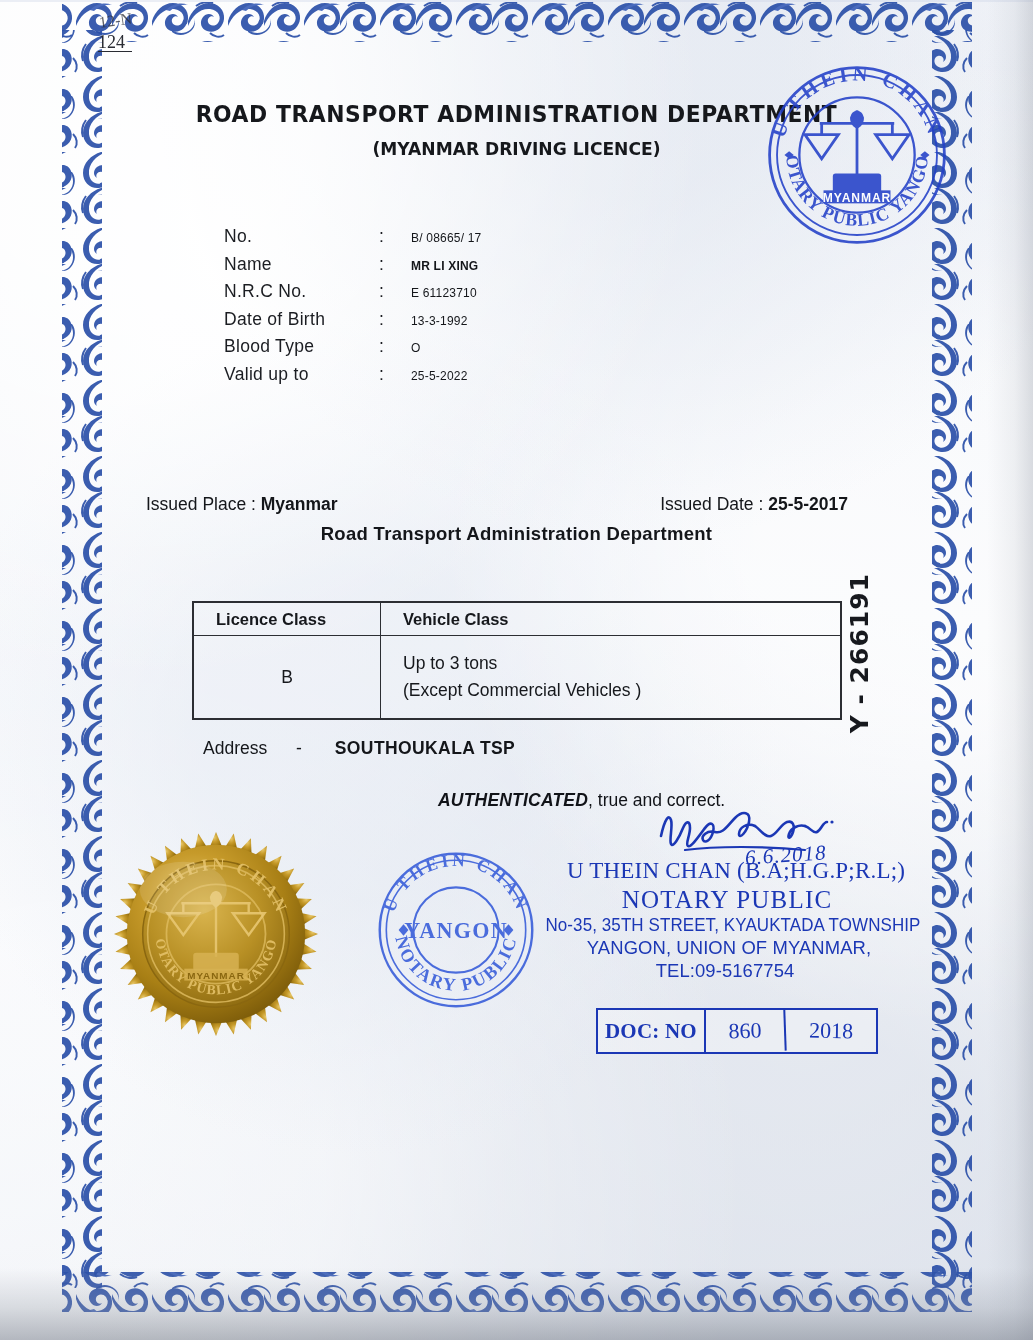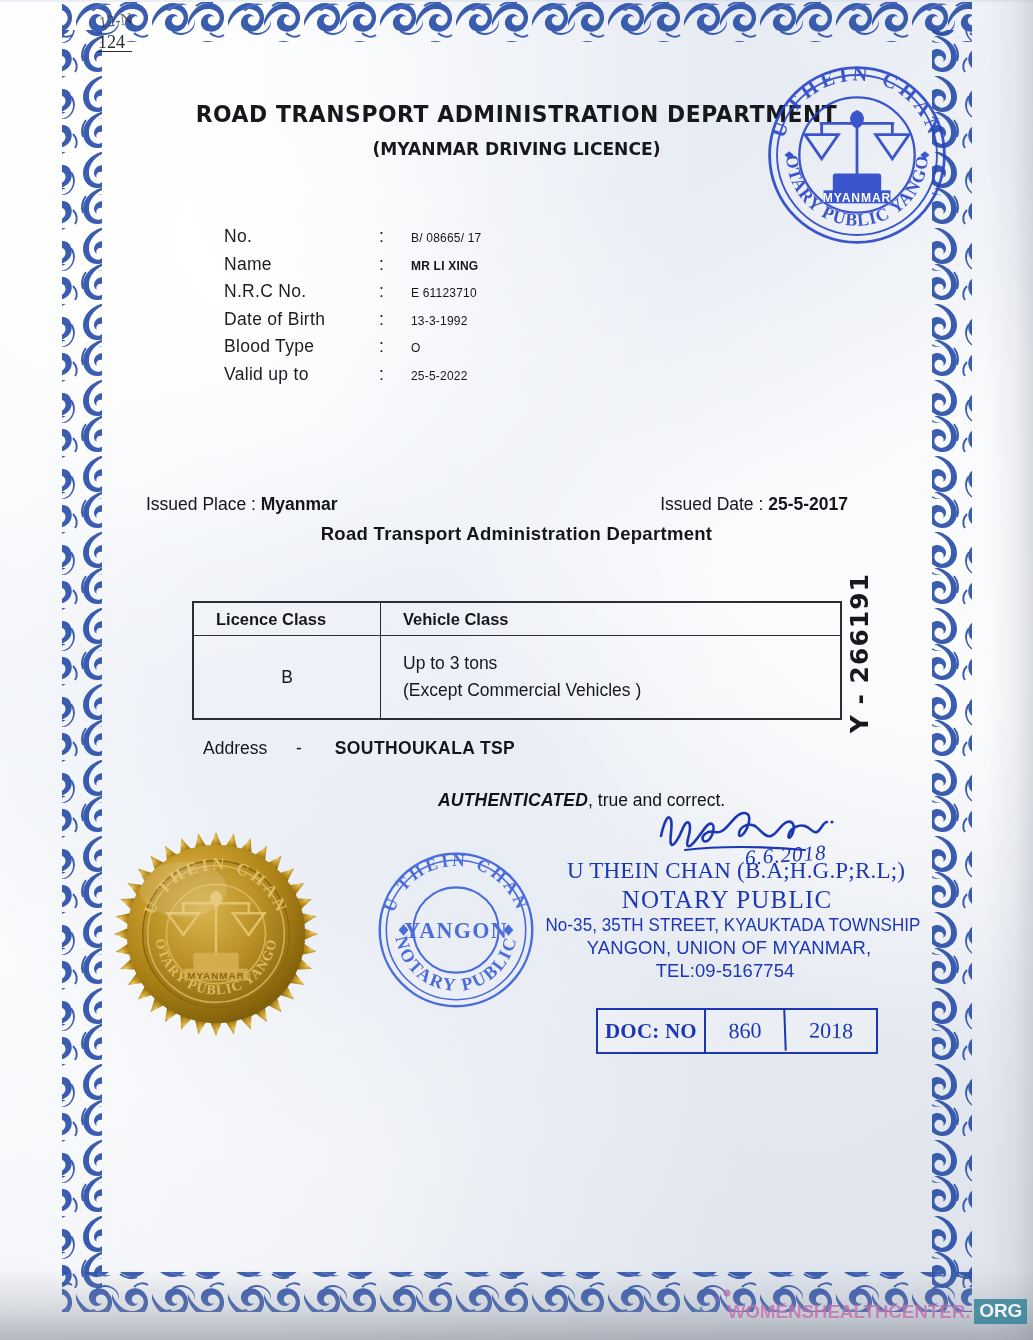--- a/index.html
+++ b/index.html
@@ -664,25 +664,14 @@
       <rect x="73" y="140" width="64" height="12" fill="#d7b152" opacity="0.85"></rect>
       <text x="105" y="150" text-anchor="middle" font-family="'Liberation Sans', sans-serif" font-size="10" font-weight="bold" fill="#8a6710" letter-spacing="1">MYANMAR</text>
 
       <ellipse cx="72" cy="60" rx="44" ry="28" fill="#ffffff" opacity="0.12"></ellipse>
     </svg>
   </div>
 
   <div class="scan-shadow-right"></div>
   <div class="scan-shadow-bottom"></div>
 
-  <div class="watermark">
-    <svg class="wm-dots" viewBox="0 0 40 26">
-      <circle cx="34" cy="4" r="3.4" fill="#b95fae" opacity="0.85"></circle>
-      <circle cx="24" cy="10" r="2.4" fill="#8f63c0" opacity="0.85"></circle>
-      <circle cx="15" cy="15" r="2.0" fill="#4e7fc4" opacity="0.85"></circle>
-      <circle cx="8" cy="19" r="1.6" fill="#2f8fb8" opacity="0.85"></circle>
-      <circle cx="3" cy="22" r="1.2" fill="#2b9fc0" opacity="0.8"></circle>
-    </svg>
-    <span class="wm-text">WOMENSHEALTHCENTER.</span>
-    <span class="wm-org">ORG</span>
-  </div>
 
 </div>
 
 </body></html>

